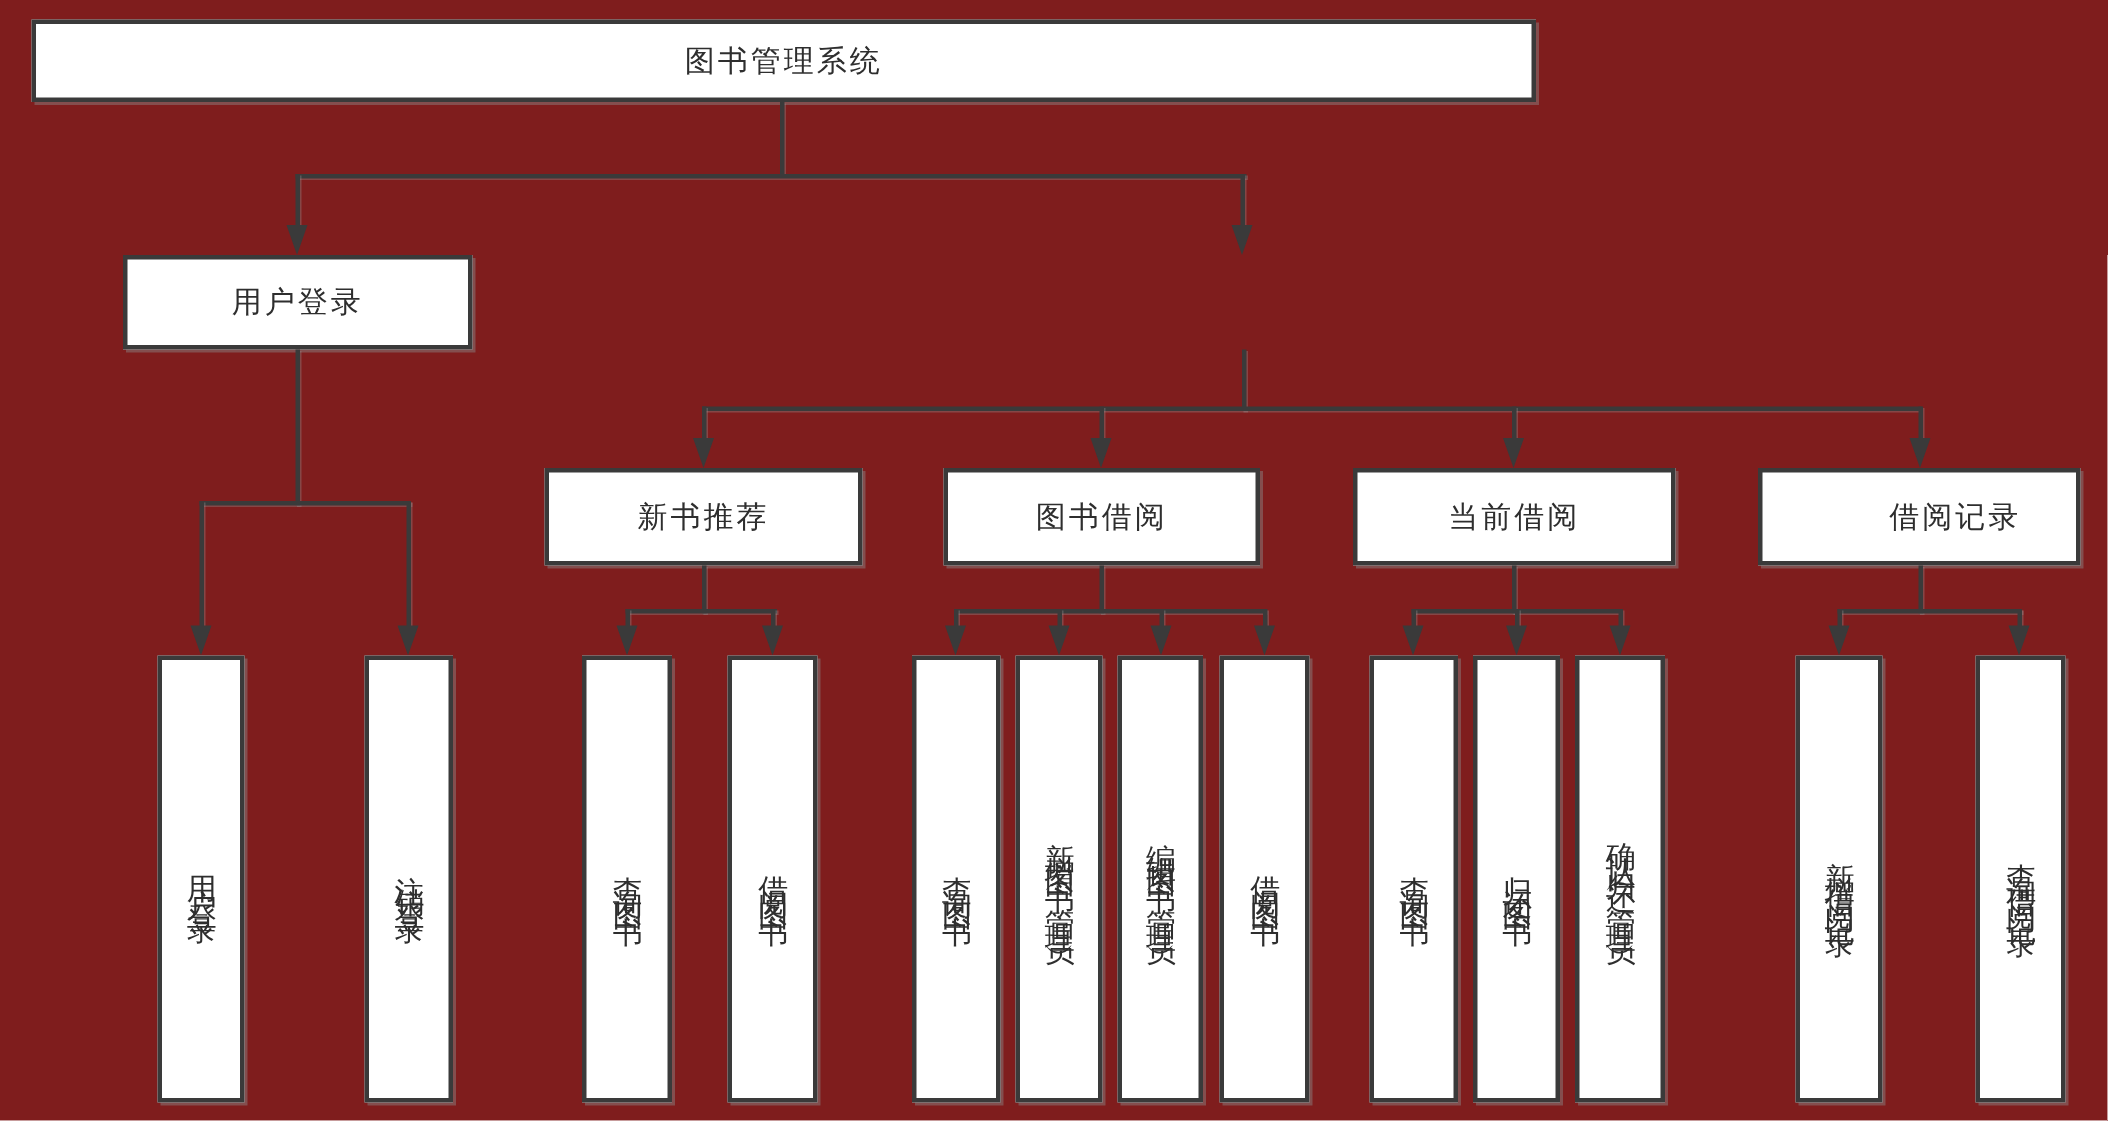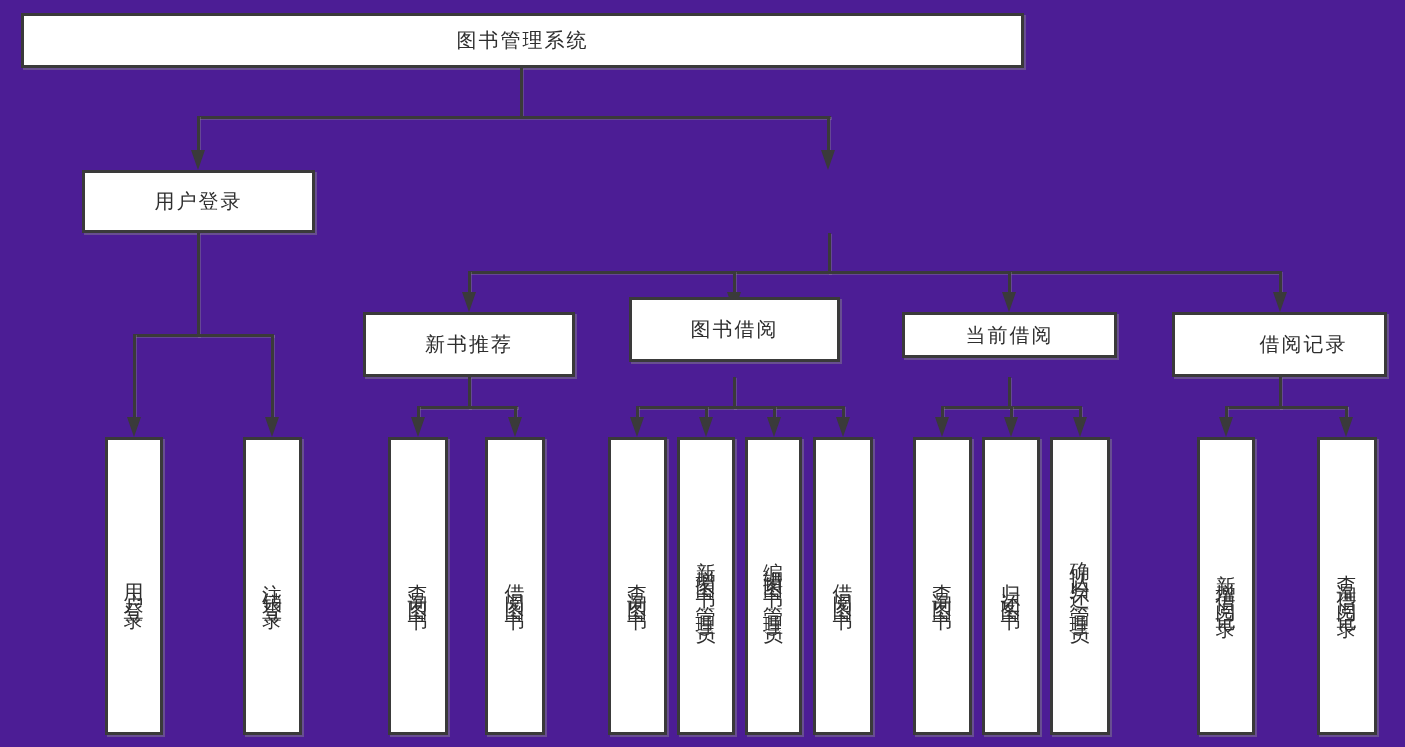--- a/index.html
+++ b/index.html
@@ -5,21 +5,21 @@
   html, body {
     margin: 0;
     padding: 0;
     background: #ffffff;
     font-family: "Liberation Sans", sans-serif;
   }
   #canvas {
     position: relative;
     width: 1405px;
     height: 747px;
-    background: #4c1d95;
+    background: #7f1d1d;
     overflow: hidden;
   }
   .box {
     position: absolute;
     box-sizing: border-box;
     background: #ffffff;
     border: 3px solid #3a3a3a;
     display: flex;
     align-items: center;
     justify-content: center;
@@ -103,24 +103,24 @@
   <div class="vline" style="left:733px; top:271px; height:24px;"></div>
   <div class="arw" style="left:727px; top:292px;"></div>
   <div class="vline" style="left:1008px; top:271px; height:24px;"></div>
   <div class="arw" style="left:1002px; top:292px;"></div>
   <div class="vline" style="left:1279px; top:271px; height:24px;"></div>
   <div class="arw" style="left:1273px; top:292px;"></div>
 
   <div class="box" style="left:363px; top:312px; width:212px; height:65px;">
     <span class="hlabel">新书推荐</span>
   </div>
-  <div class="box" style="left:629px; top:297px; width:211px; height:65px;">
+  <div class="box" style="left:629px; top:312px; width:211px; height:65px;">
     <span class="hlabel">图书借阅</span>
   </div>
-  <div class="box" style="left:902px; top:312px; width:215px; height:46px;">
+  <div class="box" style="left:902px; top:312px; width:215px; height:65px;">
     <span class="hlabel">当前借阅</span>
   </div>
   <div class="box" style="left:1172px; top:312px; width:215px; height:65px;padding-left:48px;">
     <span class="hlabel">借阅记录</span>
   </div>
 
   <div class="vline" style="left:468px; top:377px; height:32px;"></div>
   <div class="hline" style="left:417px; top:406px; width:101px;"></div>
   <div class="vline" style="left:417px; top:406px; height:15px;"></div>
   <div class="arw" style="left:411px; top:417px;"></div>

